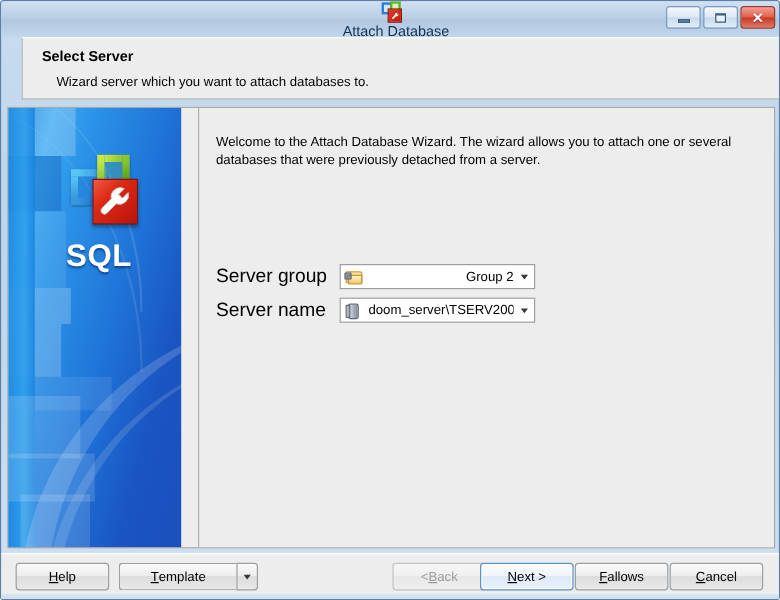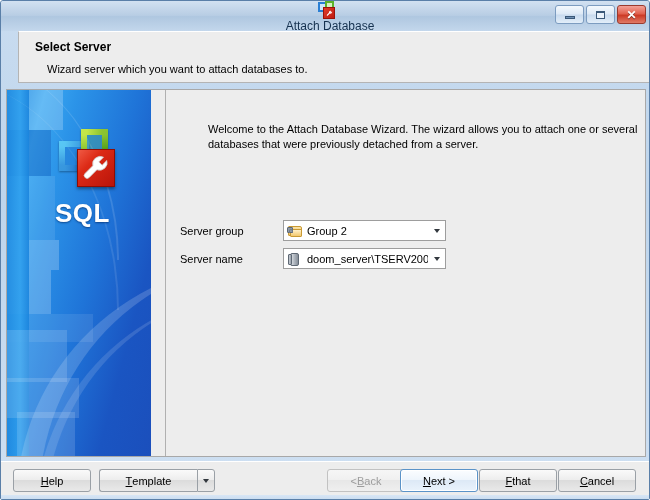--- a/index.html
+++ b/index.html
@@ -286,38 +286,37 @@
     position: absolute;
     left: 158px; top: 0;
     width: 480px;
     height: 366px;
     background: #ededed;
     border-left: 1px solid #b0b0b0;
     box-sizing: border-box;
   }
   #welcome-text {
     position: absolute;
-    left: 14px; top: 32px;
+    left: 14px; top: 22px;
     width: 440px;
     font-size: 11px;
     line-height: 15px;
     color: #000000;
-    margin-left: 28px;
   }
   .field-row {
     position: absolute;
     left: 14px;
     display: flex;
     align-items: center;
   }
   #row-group { top: 130px; }
   #row-name  { top: 158px; }
   .field-label {
     width: 103px;
-    font-size: 11px;
+    font-size: 16px;
     color: #000000;
   }
   .combo {
     position: relative;
     width: 163px;
     height: 21px;
     box-sizing: border-box;
     background: #ffffff;
     border: 1px solid #9d9d9d;
     display: flex;
@@ -330,20 +329,21 @@
     position: relative;
     flex: 0 0 auto;
     margin-right: 4px;
   }
   .combo-value {
     font-size: 11px;
     color: #000000;
     white-space: nowrap;
     overflow: hidden;
     flex: 1 1 auto;
+    text-align: right;
   }
   .combo-arrow {
     width: 17px;
     height: 19px;
     flex: 0 0 auto;
     display: flex;
     align-items: center;
     justify-content: center;
   }
   .arrow-dn {
@@ -588,21 +588,21 @@
         <span>ack</span>
     </div>
 
     <div class="btn btn-default" id="btn-next">
       <span class="acc">N</span>
         <span>ext &gt;</span>
     </div>
 
     <div class="btn" id="btn-finish">
       <span class="acc">F</span>
-        <span>that</span>
+        <span>allows</span>
     </div>
 
     <div class="btn" id="btn-cancel">
       <span class="acc">C</span>
         <span>ancel</span>
     </div>
 
     <div id="footer-strip"></div>
   </div>
 

